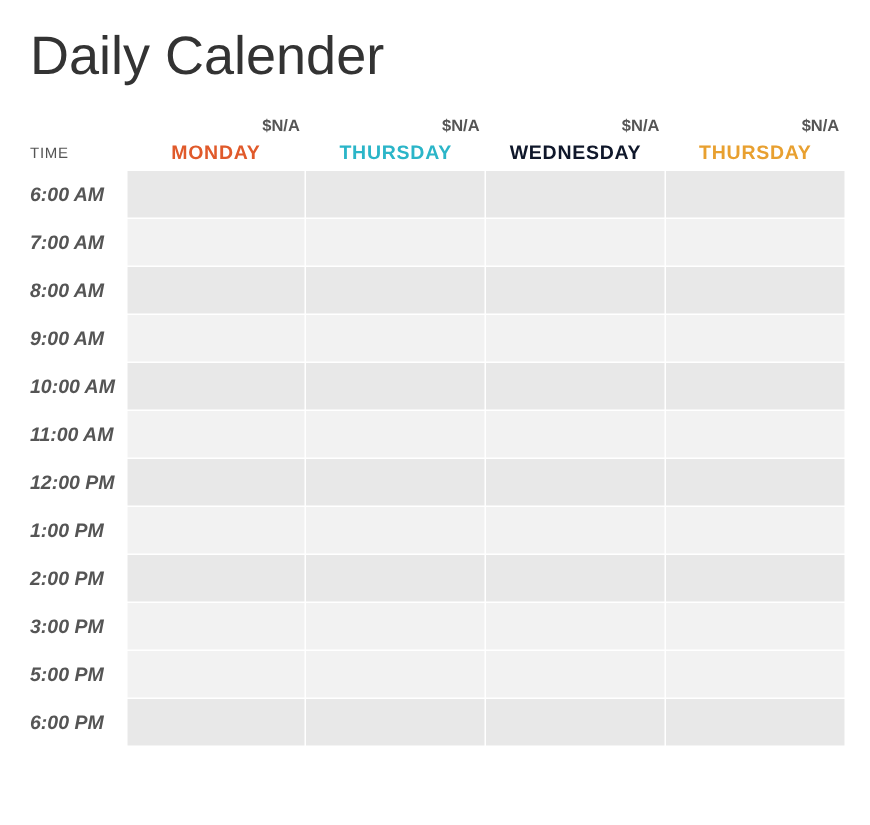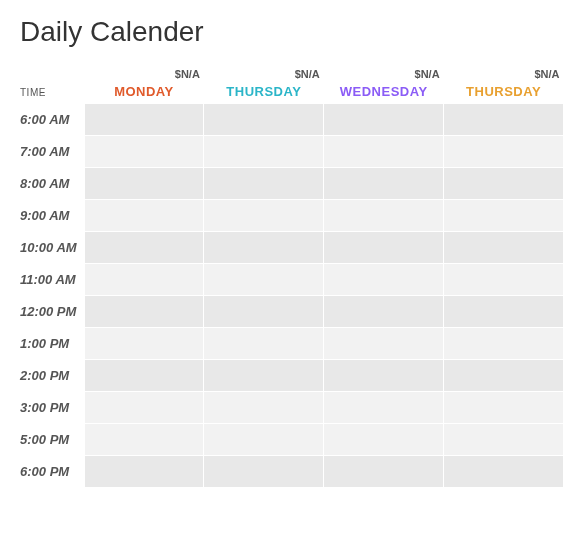--- a/index.html
+++ b/index.html
@@ -10,21 +10,21 @@
       min-height: 550px;
       padding: 0;
     }
     .page-container {
       width: 580px;
       min-height: 550px;
       background: #fff;
       padding: 16px 16px 16px 16px;
     }
     .page-title {
-      font-size: 28px;
+      font-size: 36px;
       font-weight: 300;
       color: #333;
       margin-bottom: 18px;
       padding-left: 4px;
     }
     .calendar-table {
       width: 100%;
       border-collapse: collapse;
       table-layout: fixed;
     }
@@ -47,21 +47,21 @@
     }
     .header-time-label {
       font-size: 10px;
       font-weight: normal;
       color: #555;
       padding: 2px 4px;
       letter-spacing: 0.5px;
     }
     .monday { color: #e05a2b; }
     .tuesday { color: #2bb5c8; }
-    .wednesday { color: #8b5cf6; }
+    .wednesday { color: #0f172a; }
     .thursday { color: #e8a030; }
 
     .time-cell {
       font-size: 13px;
       color: #555;
       font-weight: bold;
       padding: 0 4px;
       vertical-align: middle;
       white-space: nowrap;
       height: 32px;

